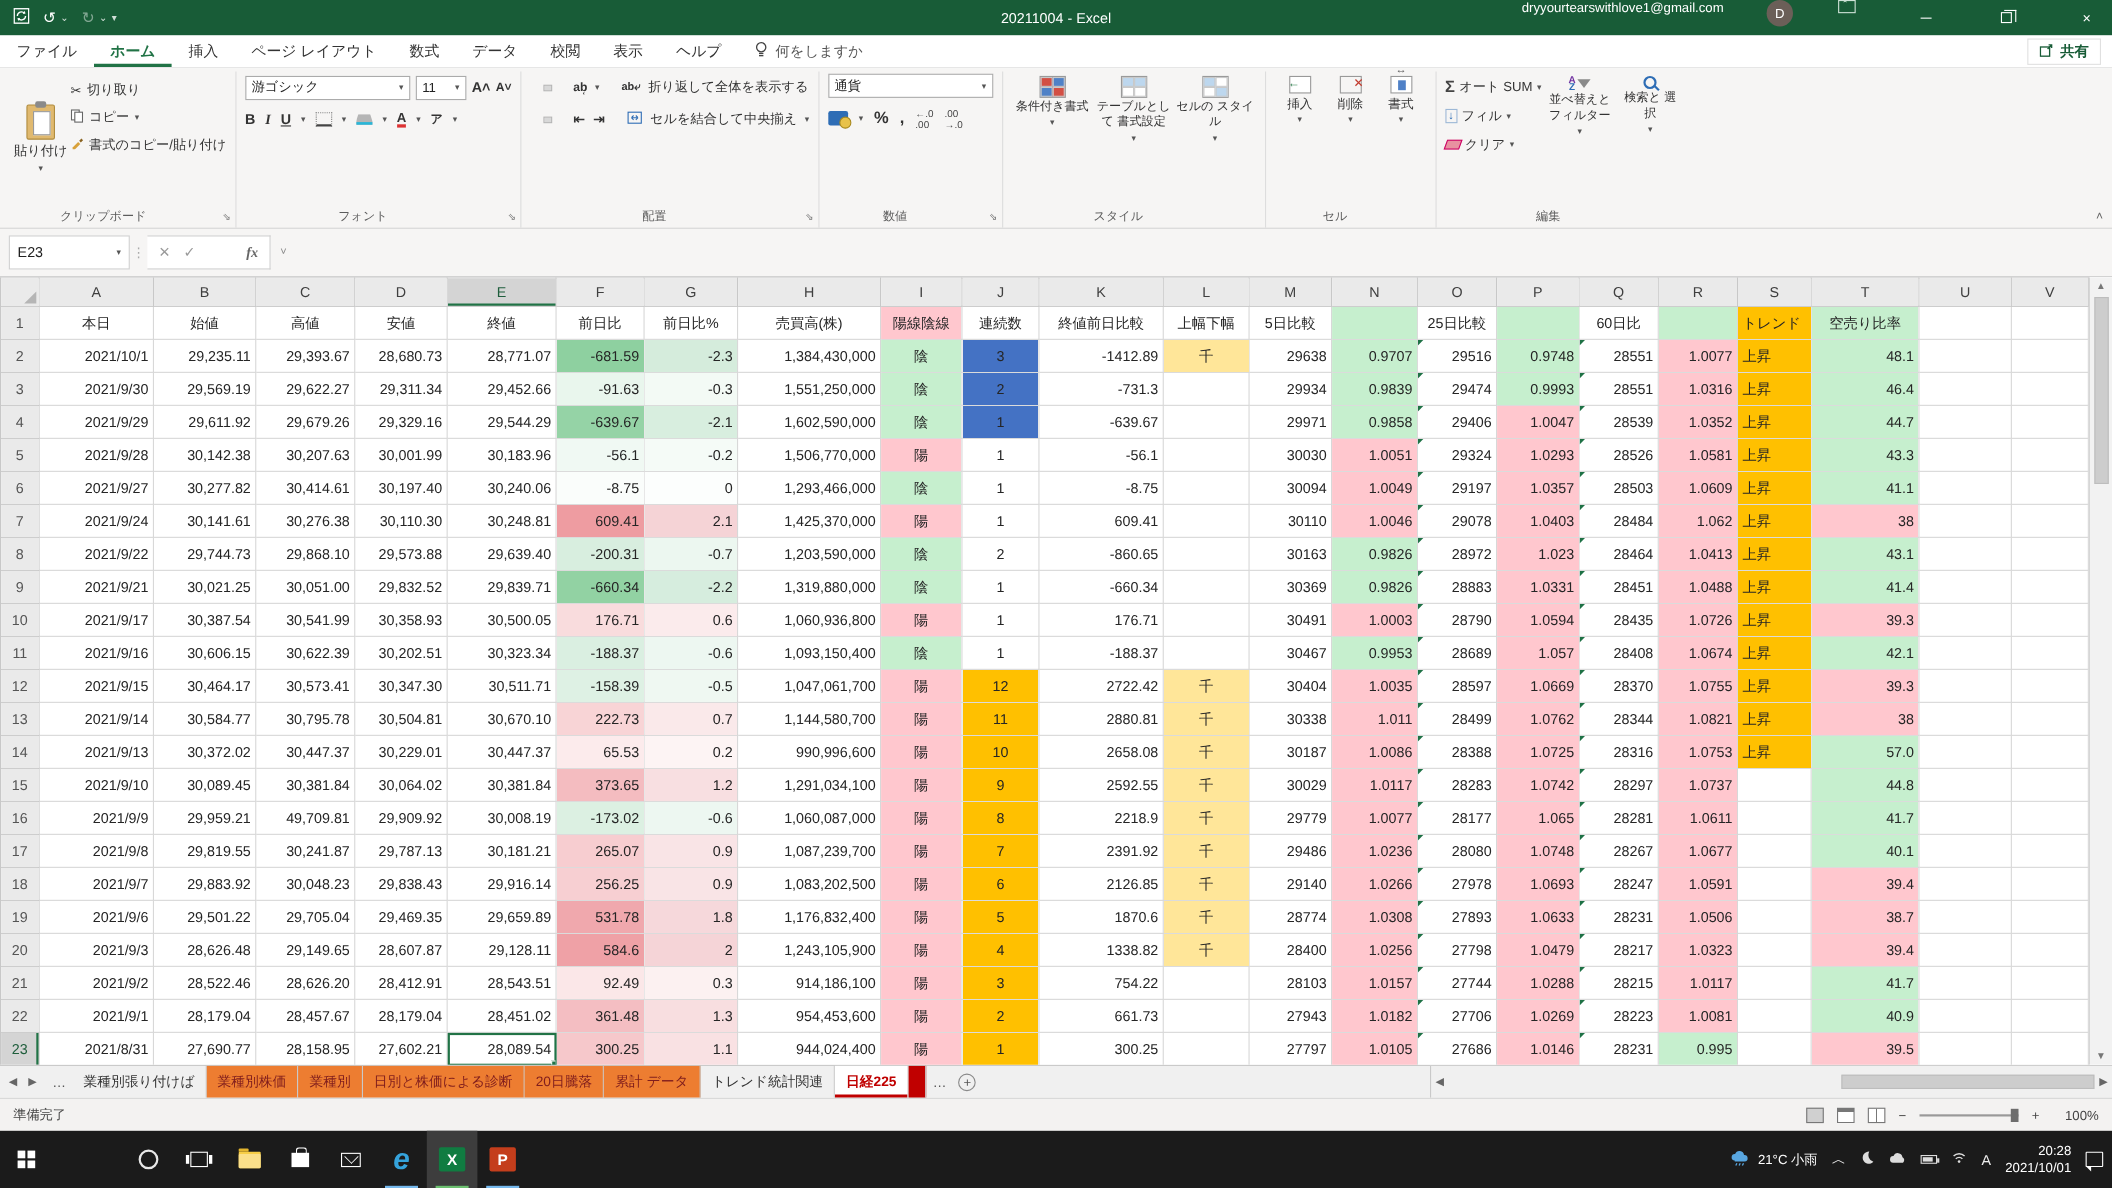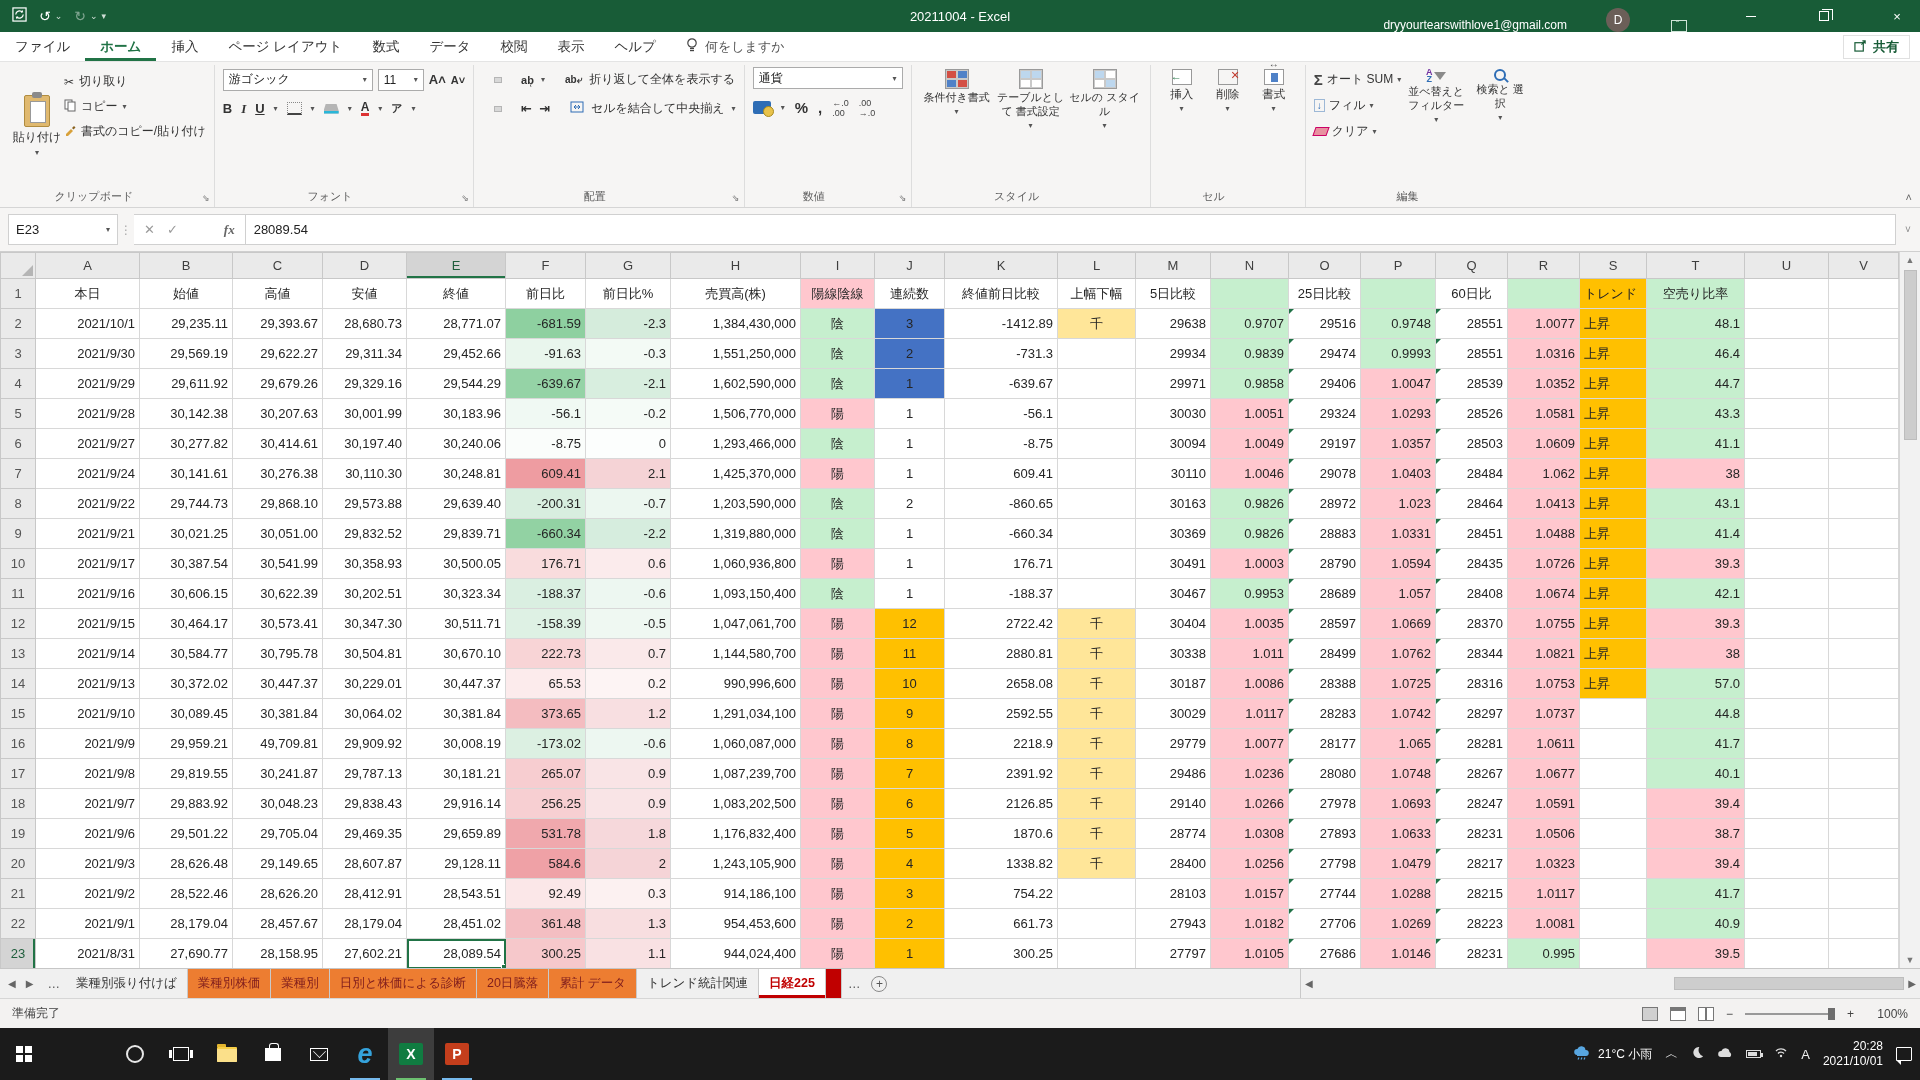--- a/index.html
+++ b/index.html
@@ -6,21 +6,21 @@
   html,body { width:1920px; height:1080px; overflow:hidden; }
   body { font-family:"Liberation Sans","DejaVu Sans",sans-serif; background:#fff; font-size:13px; }
   .app { display:flex; flex-direction:column; width:1920px; height:1080px; }
 
   
   .titlebar { height:32px; background:#185C37; color:#fff; display:flex; align-items:center; position:relative; flex:0 0 32px; }
   .qat { display:flex; align-items:center; gap:12px; padding-left:12px; font-size:14px; }
   .qat .dim { opacity:.45; }
   .qat .mini { font-size:9px; margin-left:-8px; opacity:.8; }
   .tb-title { position:absolute; left:50%; transform:translateX(-50%); font-size:13px; }
-  .tb-right { margin-left:auto; display:flex; align-items:flex-end; height:100%;gap:27px; }
+  .tb-right { margin-left:auto; display:flex; align-items:flex-start; height:100%;gap:27px; }
   .account { font-size:12px; margin-right:12px; }
   .avatar { width:24px; height:24px; border-radius:50%; background:#6b5f58; color:#fff; display:flex; align-items:center; justify-content:center; font-size:12px; margin-right:14px; }
   .winbtn { width:46px; height:32px; display:flex; align-items:center; justify-content:center; font-size:13px; }
   .ico-restore { width:10px; height:10px; border:1px solid #fff; position:relative; }
   .ico-restore::before { content:""; position:absolute; left:2px; top:-3px; width:10px; height:10px; border:1px solid #fff; border-left:none; border-bottom:none; }
   .ico-min { width:10px; height:1px; background:#fff; }
   .ribopt { width:16px; height:12px; border:1px solid #cfe3d7; margin-right:14px; position:relative; }
   .ribopt::after { content:"ˆ"; position:absolute; top:-2px; left:4px; font-size:9px; color:#cfe3d7; }
 
   
@@ -458,21 +458,20 @@
     <div class="namebox">
         <span>E23</span>
         <span class="caret">▾</span>
       </div>
     <div class="fgrip">⋮</div>
     <div class="fbtns">
       <span>✕</span>
       <span>✓</span>
       <span class="fx">fx</span>
     </div>
-    <div class="finput">28089.54</div>
     <div class="fexpand">˅</div>
   </div>
 
   <div class="gridwrap">
     <table class="sheet">
         <colgroup>
           <col style="width: 35px;">
           <col style="width: 104px;">
           <col style="width: 93px;">
           <col style="width: 90px;">

